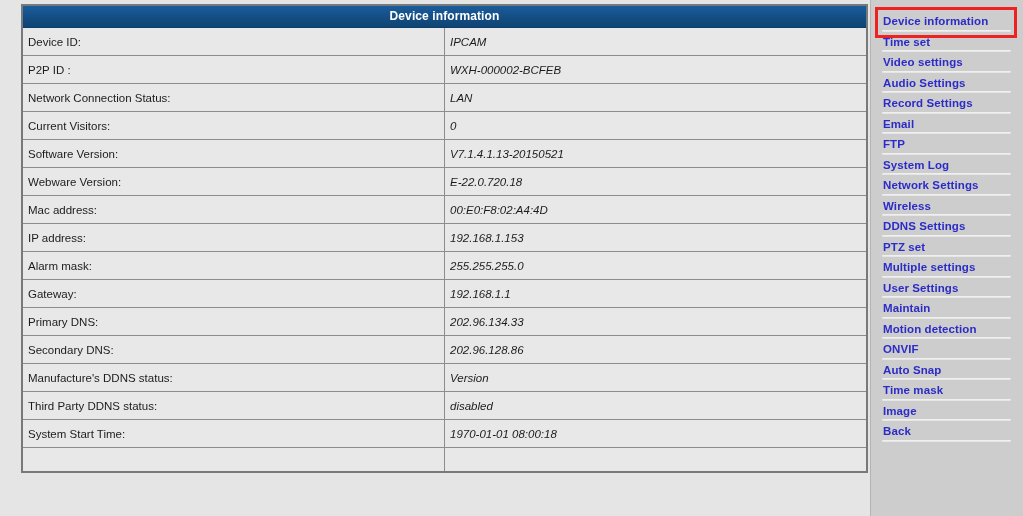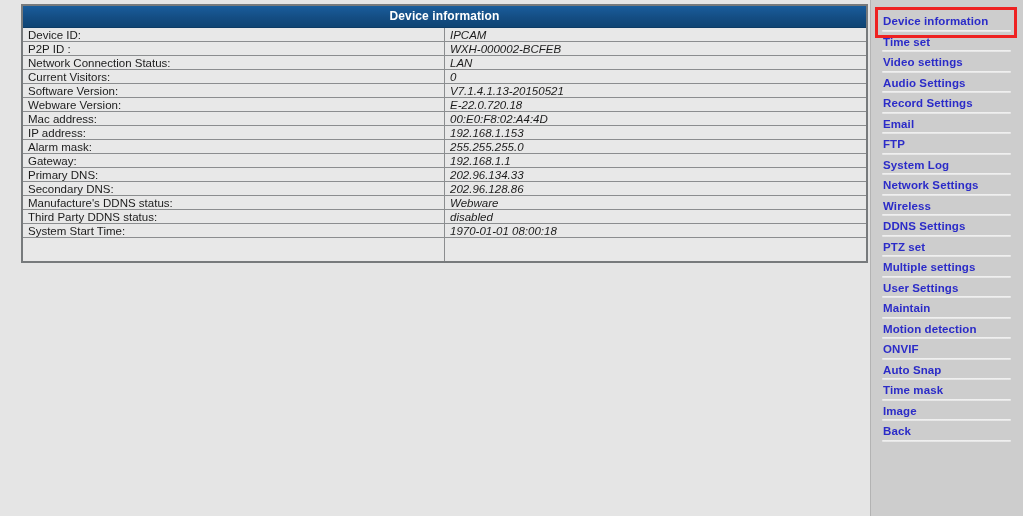--- a/index.html
+++ b/index.html
@@ -54,21 +54,21 @@
     line-height: 21px;
     padding: 0;
     border: 1px solid #0d3c66;
     letter-spacing: .1px;
   }
 
   #info-table td {
     border: 1px solid #8b8d8f;
     font-size: 11.5px;
     color: #1c1c1c;
-    height: 14px;
+    height: 28px;
     padding: 0 0 0 5px;
     background: #e8e8e8;
     white-space: nowrap;
     overflow: hidden;
     vertical-align: middle;
   }
 
   #info-table td.label-cell { width: 320px; }
   #info-table td.value-cell { width: 525px; font-style: italic; }
   #info-table tr.empty-row td { height: 24px; }
@@ -189,21 +189,21 @@
           <tr>
             <td class="label-cell">Primary DNS:</td>
             <td class="value-cell">202.96.134.33</td>
           </tr>
           <tr>
             <td class="label-cell">Secondary DNS:</td>
             <td class="value-cell">202.96.128.86</td>
           </tr>
           <tr>
             <td class="label-cell">Manufacture's DDNS status:</td>
-            <td class="value-cell">Webware</td>
+            <td class="value-cell">Version</td>
           </tr>
           <tr>
             <td class="label-cell">Third Party DDNS status:</td>
             <td class="value-cell">disabled</td>
           </tr>
           <tr>
             <td class="label-cell">System Start Time:</td>
             <td class="value-cell">1970-01-01 08:00:18</td>
           </tr>
           <tr class="empty-row">

